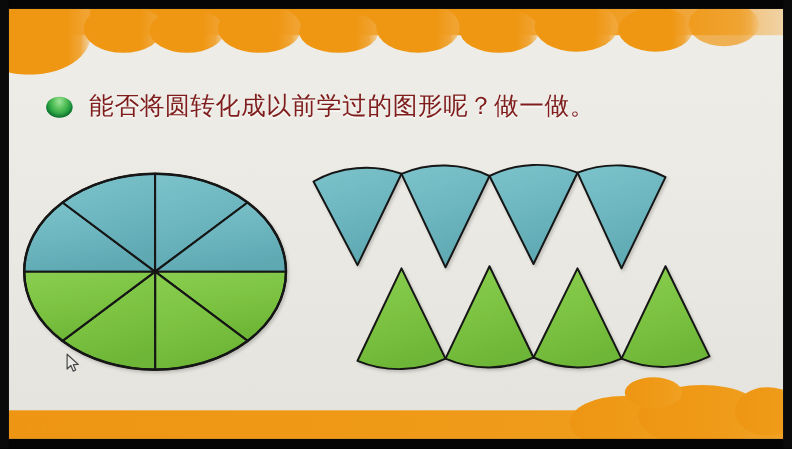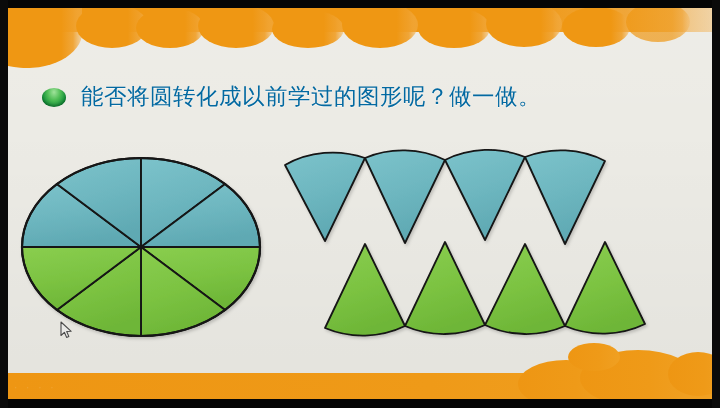--- a/index.html
+++ b/index.html
@@ -89,21 +89,21 @@
     border-radius: 50%;
     background:
       radial-gradient(ellipse at 50% 22%, #9fe39a 0%, #4fbd55 38%, #14913a 72%, #0c7a2f 100%);
     box-shadow: inset 0 -2px 3px rgba(0,0,0,0.25);
     flex: 0 0 auto;
   }
   .bullet-text {
     margin-left: 15px;
     font-size: 22.5px;
     line-height: 1;
-    color: #0369a1;
+    color: #7f1d1d;
     letter-spacing: 0.5px;
     white-space: nowrap;
     text-shadow: 0 1px 0 rgba(255,255,255,0.55);
   }
 
   
   .figure-layer {
     position: absolute;
     left: 0;
     top: 0;

